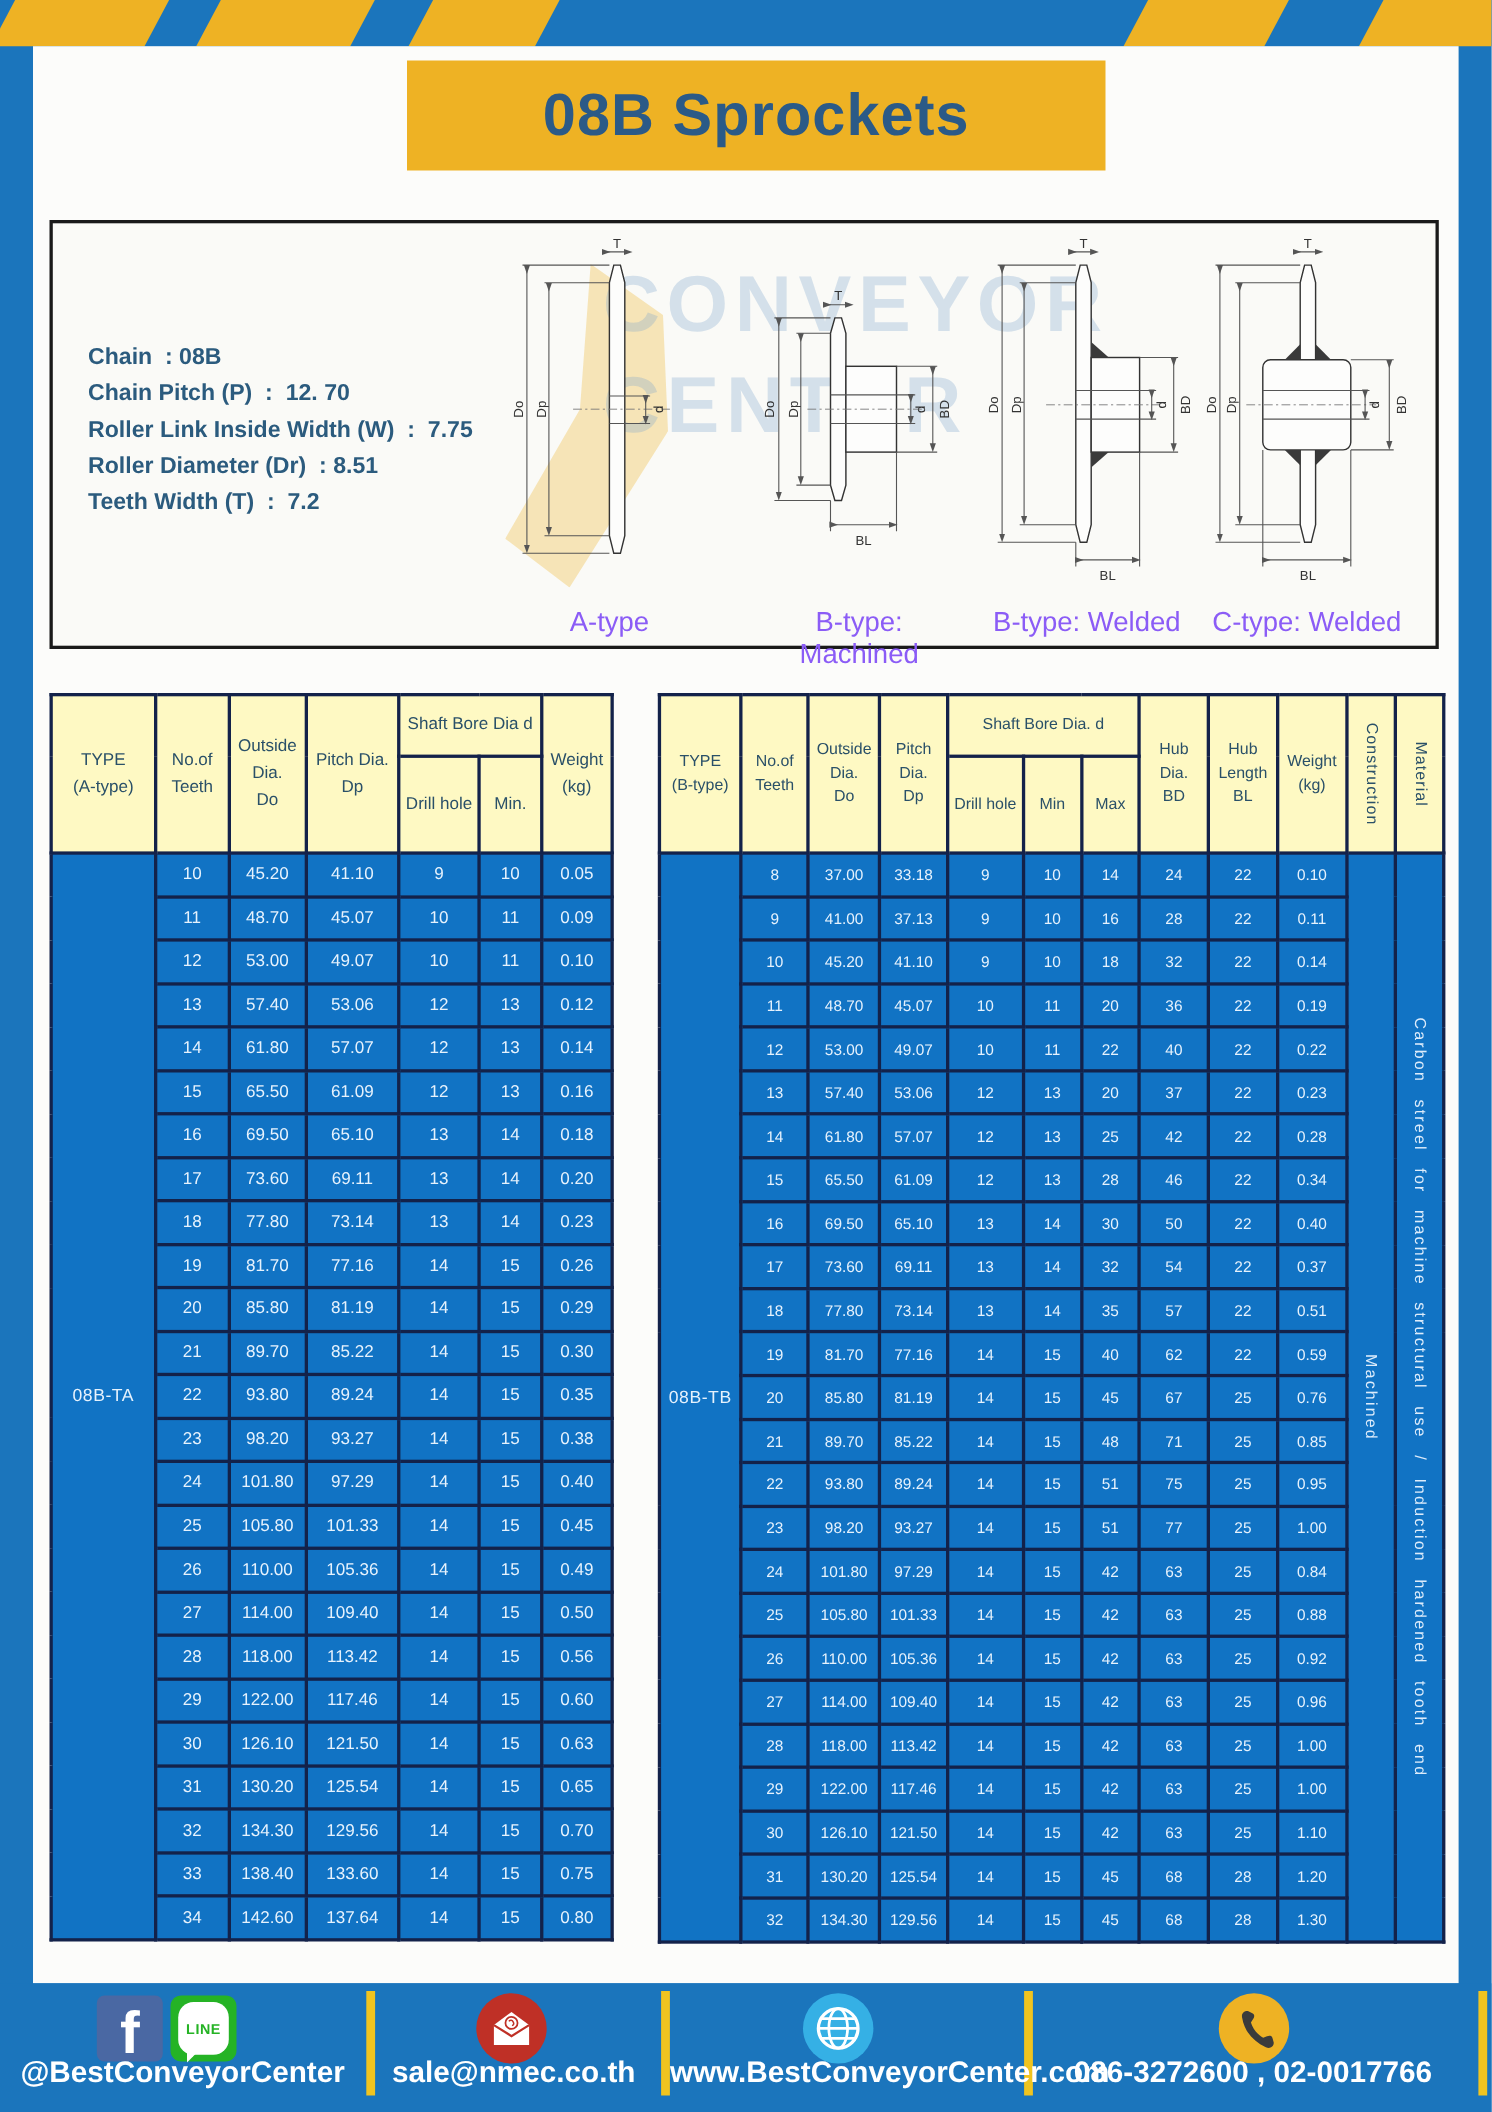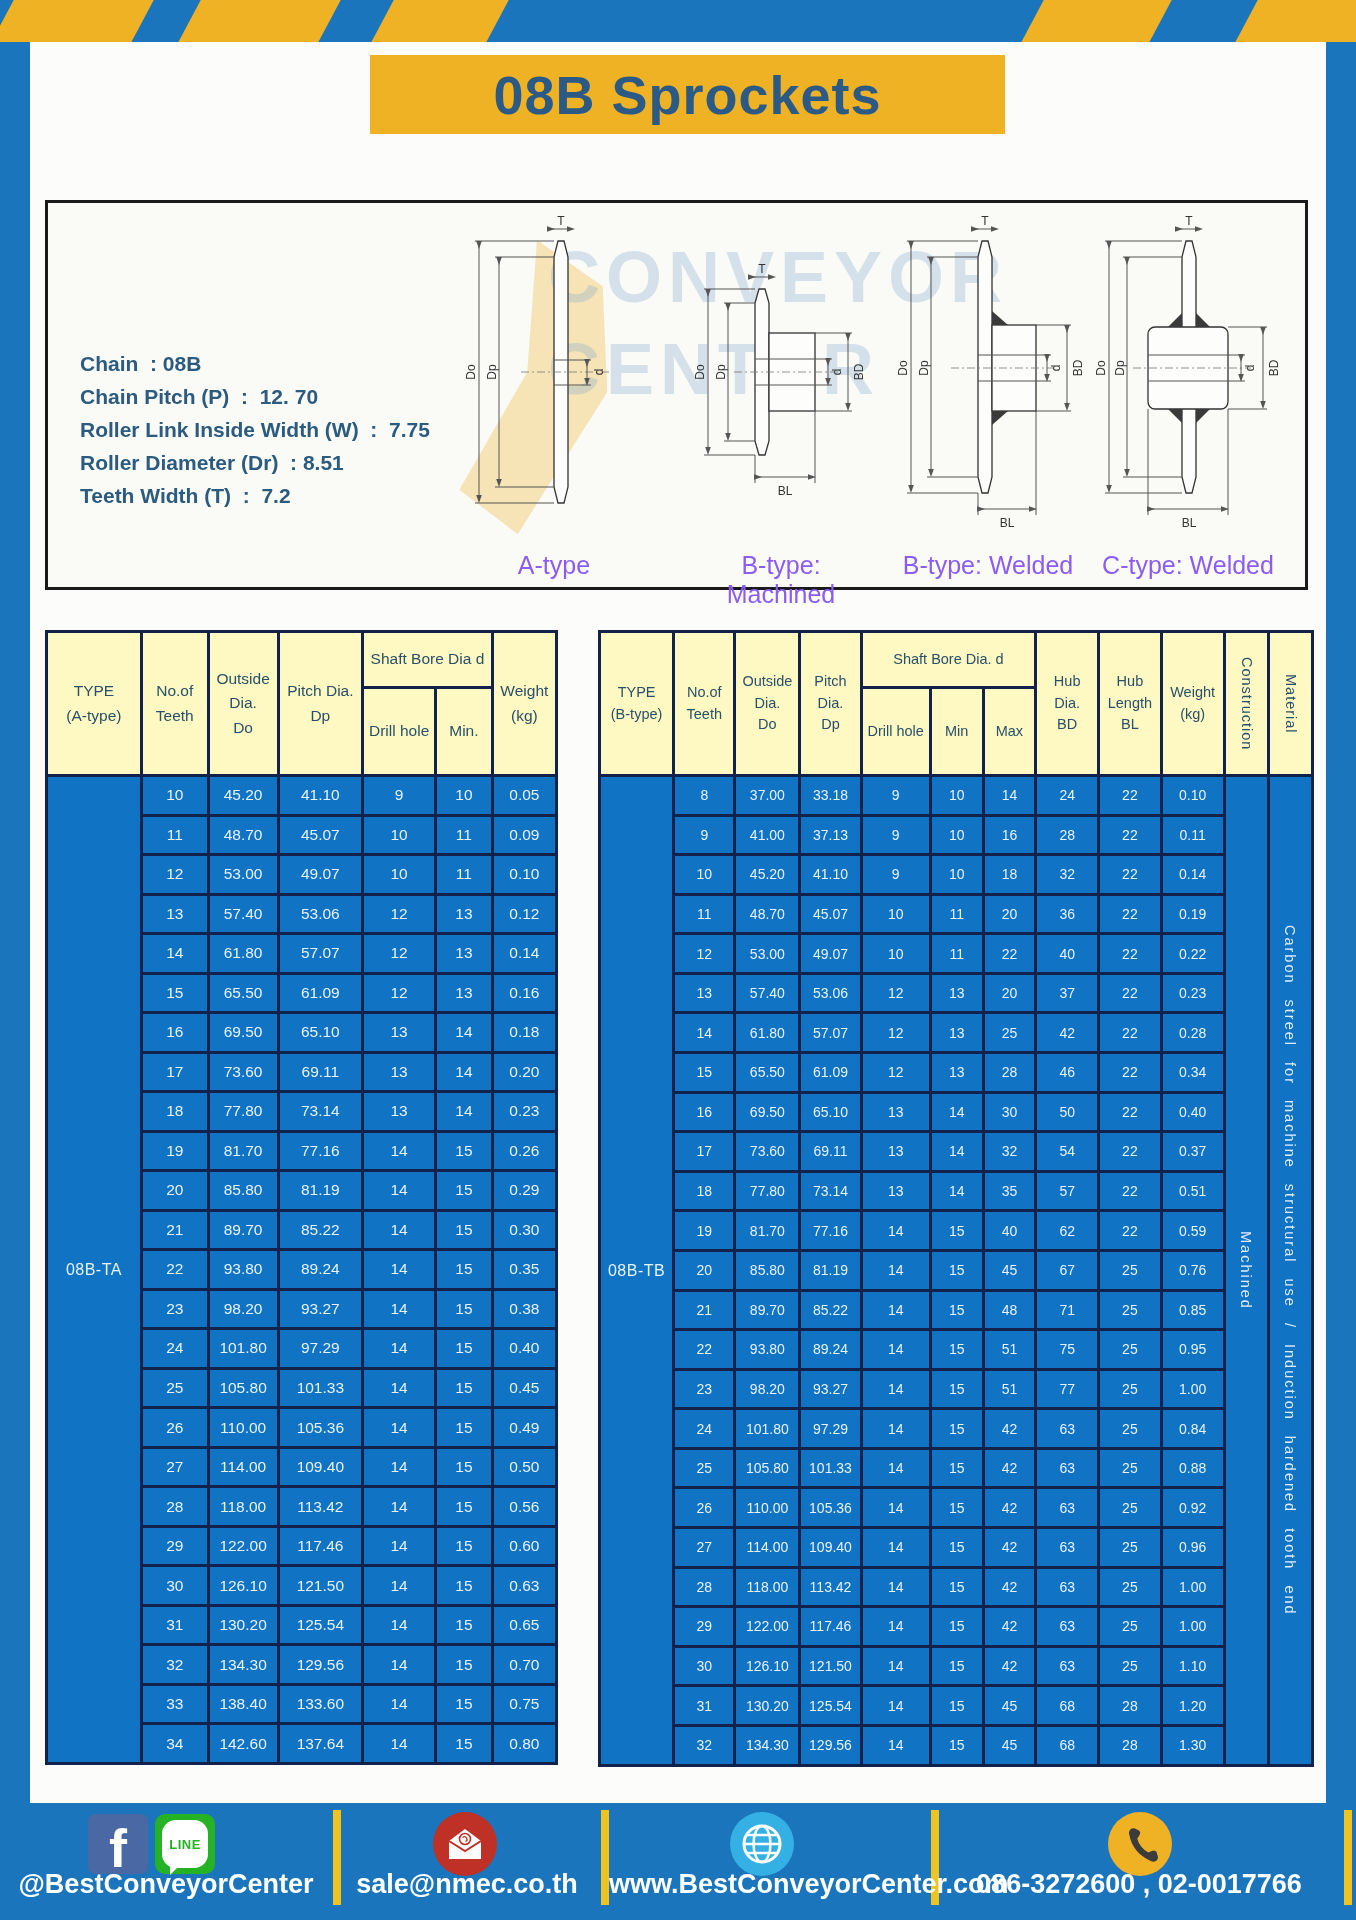--- a/index.html
+++ b/index.html
@@ -10,29 +10,29 @@
   }
 
   
   .top-band { position:absolute; left:0; top:0; width:1356px; height:42px; background:#1b75bc; overflow:hidden; }
   .stripe { position:absolute; top:-8px; height:58px; background:#eeb224; transform:skewX(-28deg); transform-origin:top left; }
 
   
   .panel { position:absolute; left:30px; top:42px; width:1296px; height:1761px; background:#fcfcfa; }
 
   
-  .title-box { position:absolute; left:370px; top:55px; width:635px; height:79px; background:#eeb224;
+  .title-box { position:absolute; left:370px; top:55px; width:635px; height:100px; background:#eeb224;
                display:flex; align-items:center; justify-content:center; }
   .title-text { font-size:54px; font-weight:bold; color:#2b5a87; letter-spacing:1px; }
 
   
   .diagram-box { position:absolute; left:45px; top:200px; width:1263px; height:390px;
                  background:#fafaf7; border:3px solid #1a1a1a; }
   .specs { position:absolute; left:32px; top:105px; color:#2b5b7e; font-weight:bold;
-           font-size:21px; line-height:33px; white-space:pre; z-index:2;margin-top:39px; }
+           font-size:21px; line-height:33px; white-space:pre; z-index:2; }
   .watermark { position:absolute; left:500px; top:28px; z-index:0; color:rgba(125,165,205,0.30);
                font-size:72px; font-weight:bold; letter-spacing:6px; line-height:92px; }
   .swirl { position:absolute; left:408px; top:40px; width:150px; height:290px; z-index:0;
            background:rgba(238,178,36,0.30); transform:rotate(14deg);
            clip-path:polygon(30% 0, 80% 10%, 100% 45%, 65% 100%, 20% 90%, 45% 45%); }
   .drawing { position:absolute; top:12px; width:190px; text-align:center; z-index:1; }
   .draw-label { margin-top:2px; font-size:25px; color:#8b5cf6; }
   .tech { stroke:#555; fill:none; stroke-width:1; }
   .tech-part { stroke:#333; fill:#fdfdfc; stroke-width:1.3; }
   .tech-fill { fill:#3a3a3a; stroke:none; }

